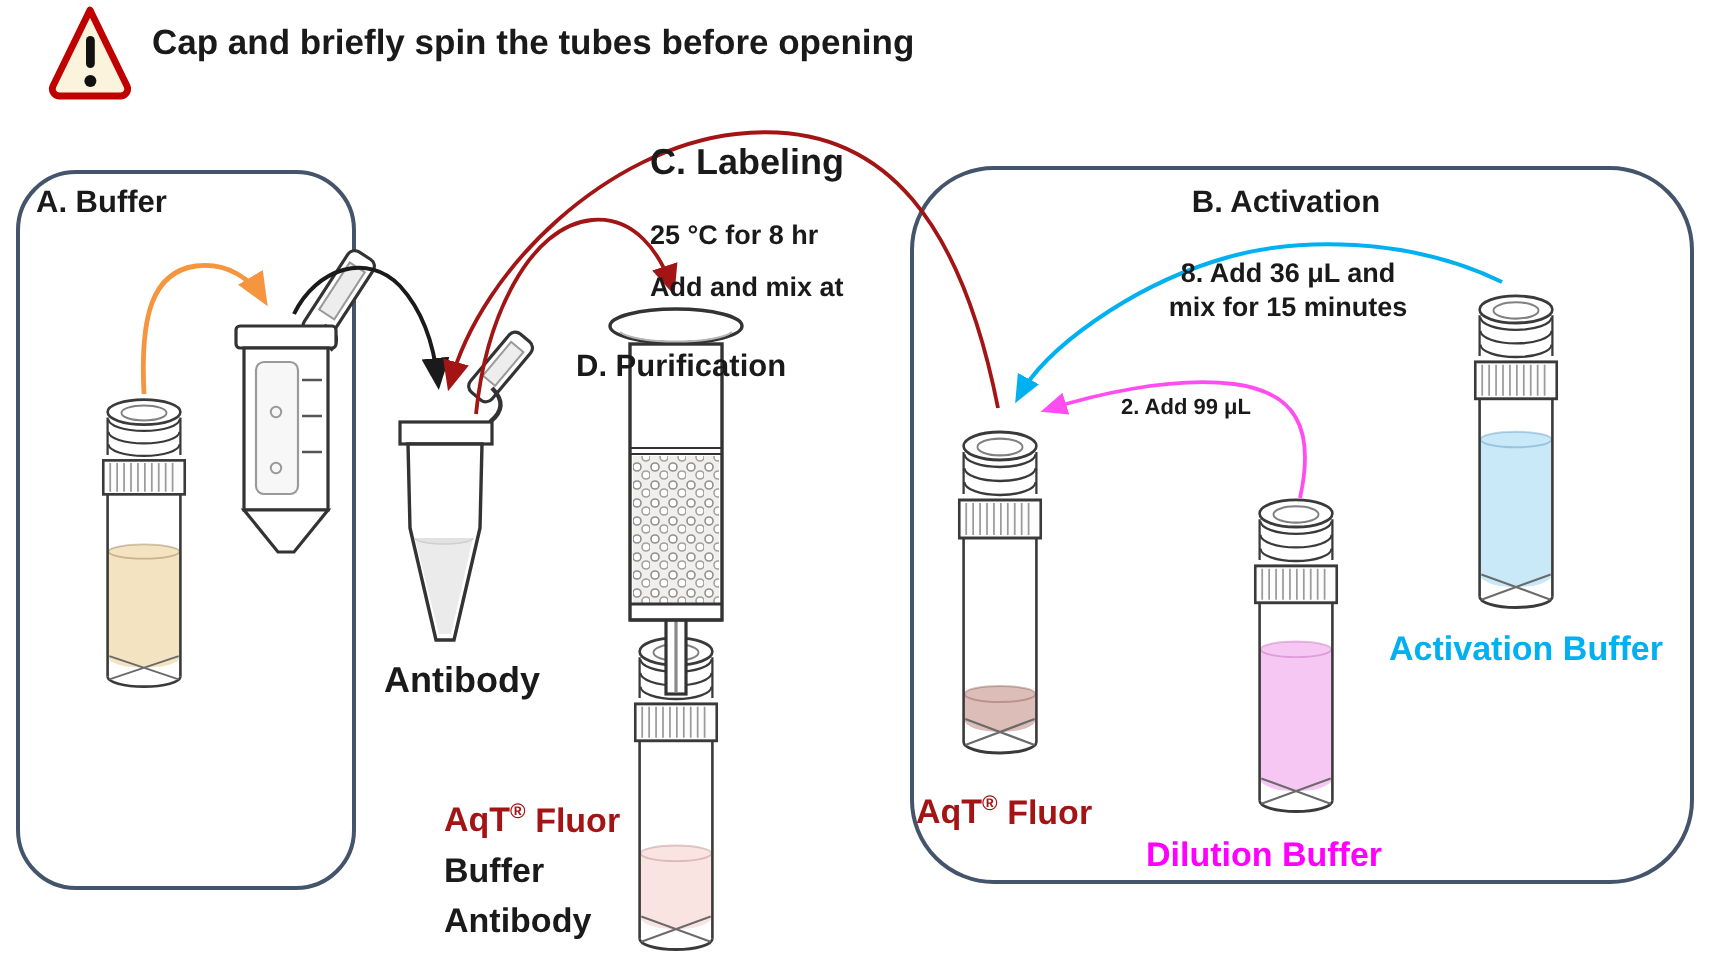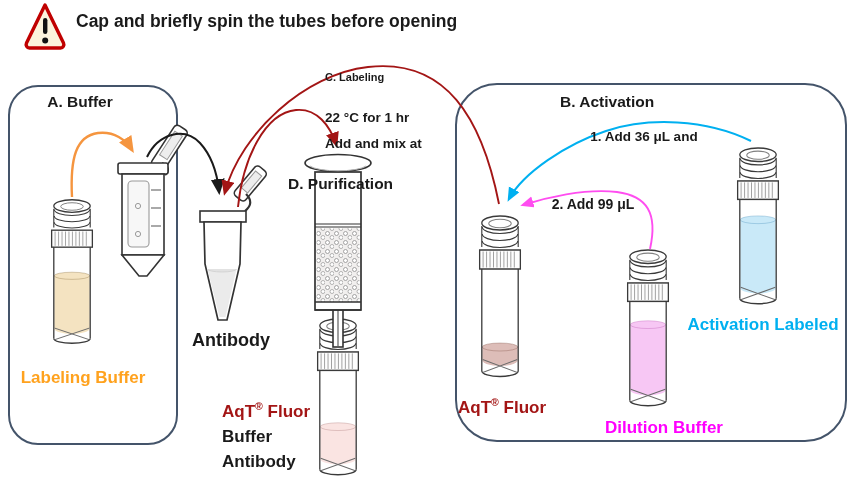--- a/index.html
+++ b/index.html
@@ -40,30 +40,29 @@
   </svg>
 
   <svg class="part" style="left:24px;top:2px;" width="42" height="48" viewBox="0 0 42 48">
     <path d="M21 3 L39.5 41 a3.5 3.5 0 0 1 -3 5 H5.5 a3.5 3.5 0 0 1 -3 -5 Z" fill="#FCF3DC" stroke="#C00000" stroke-width="3.4" stroke-linejoin="round"></path>
     <rect x="19" y="16" width="4.4" height="16" rx="2.2" fill="#111"></rect>
     <circle cx="21.2" cy="38.5" r="3" fill="#111"></circle>
   </svg>
   <div class="t ztext" style="left:76px;top:11px;font-size:17.5px;">Cap and briefly spin the tubes before opening</div>
 
   <div class="panel" style="left:8px;top:85px;width:166px;height:356px;border-radius:30px;"></div>
-  <div class="t" style="left:18px;top:92px;width:124px;text-align:center;font-size:15.5px;line-height:20px;">
+  <div class="t" style="left:18px;top:92px;width:124px;font-size:15.5px;line-height:20px;">
     <div>A. Buffer</div>
   </div>
 
   <svg class="part" style="left:46px;top:198px;z-index:3;" width="52" height="152" viewBox="0 0 60 170" preserveAspectRatio="none">
     <path d="M9.5 87 V146 a20.5 6 0 0 0 41 0 V87 Z" fill="#F4E3C1"></path>
     <ellipse cx="30" cy="87" rx="20.5" ry="4" fill="#F4E3C1" stroke="rgba(120,90,40,0.35)" stroke-width="1"></ellipse>
     <use href="#screw-tube"></use>
   </svg>
-  <div class="t ztext" style="left:8px;top:368px;width:150px;text-align:center;font-size:17px;color:#FFA21E;">Labeling Buffer</div>
 
   <svg class="part" style="left:110px;top:106px;z-index:3;" width="80" height="178" viewBox="0 0 80 178">
     <g transform="rotate(33 40 58)">
       <rect x="40" y="10" width="15" height="48" rx="4" fill="#fff" stroke="#333" stroke-width="1.6"></rect>
       <rect x="43" y="17" width="9" height="28" fill="#ededed" stroke="#999" stroke-width="1"></rect>
     </g>
     <path d="M52 57 Q 62 62 55 69" fill="none" stroke="#333" stroke-width="2.4"></path>
     <rect x="8" y="57" width="50" height="11" rx="2" fill="#fff" stroke="#333" stroke-width="1.6"></rect>
     <rect x="12" y="68" width="42" height="81" fill="#fff" stroke="#333" stroke-width="1.6"></rect>
     <rect x="18" y="75" width="21" height="66" rx="4" fill="#f7f7f7" stroke="#9a9a9a" stroke-width="1.1"></rect>
@@ -79,23 +78,23 @@
       <rect x="43" y="6" width="8" height="22" fill="#ededed" stroke="#999" stroke-width="1"></rect>
     </g>
     <path d="M52 38 Q 61 47 51 55" fill="none" stroke="#333" stroke-width="2.2"></path>
     <rect x="6" y="55" width="46" height="11" fill="#fff" stroke="#333" stroke-width="1.6"></rect>
     <path d="M10 66 L11 108 L24 164 h9 L46 108 L47 66 Z" fill="#fff" stroke="#333" stroke-width="1.7"></path>
     <path d="M13.5 113 L25.5 161 h6 L42.5 113 Z" fill="#ebebeb"></path>
     <path d="M13.5 113 a14.5 3 0 0 0 29 0" fill="#e2e2e2" stroke="#cfcfcf" stroke-width="0.8"></path>
   </svg>
   <div class="t ztext" style="left:192px;top:330px;font-size:18px;">Antibody</div>
 
-  <div class="t ztext" style="left:325px;top:71px;font-size:11px;">C. Labeling</div>
+  <div class="t ztext" style="left:325px;top:71px;font-size:18px;">C. Labeling</div>
   <div class="t ztext" style="left:325px;top:92px;font-size:13.5px;margin-top:44px;">Add and mix at</div>
-  <div class="t ztext" style="left:325px;top:110px;font-size:13.5px;">22 °C for 1 hr</div>
+  <div class="t ztext" style="left:325px;top:110px;font-size:13.5px;">25 °C for 8 hr</div>
 
   <svg class="part" style="left:298px;top:150px;z-index:4;" width="80" height="205" viewBox="0 0 80 205">
     <rect x="35" y="158" width="10" height="39" fill="#fff" stroke="#333" stroke-width="1.6"></rect>
     <path d="M40 160 V196" stroke="#888" stroke-width="1.6"></path>
     <rect x="17" y="22" width="46" height="138" fill="#fff" stroke="#333" stroke-width="1.7"></rect>
     <ellipse cx="40" cy="13" rx="33" ry="8.5" fill="#fff" stroke="#333" stroke-width="1.7"></ellipse>
     <path d="M12 16 a 29 6.5 0 0 0 56 0" fill="none" stroke="#b5b5b5" stroke-width="1"></path>
     <path d="M17 74 h46 M17 77 h46" stroke="#333" stroke-width="1.1" fill="none"></path>
     <rect x="18.5" y="78" width="43" height="74" fill="url(#resinPat)"></rect>
     <path d="M17 152 h46 M17 160 h46" stroke="#333" stroke-width="1.4" fill="none"></path>
@@ -109,50 +108,51 @@
   </svg>
   <div class="t ztext" style="left:222px;top:394px;font-size:17px;line-height:25px;">
     <div style="color:#A31515;">
       <span>AqT</span><sup>®</sup><span class="nmgap">Fluor</span>
     </div>
     <div>Buffer</div>
     <div>Antibody</div>
   </div>
 
   <div class="panel" style="left:455px;top:83px;width:388px;height:355px;border-radius:42px;"></div>
-  <div class="t ztext" style="left:560px;top:93px;width:166px;text-align:left;font-size:15.5px;">B. Activation</div>
+  <div class="t ztext" style="left:560px;top:93px;width:166px;text-align:center;font-size:15.5px;">B. Activation</div>
   <div class="t ztext" style="left:563px;top:128px;width:162px;text-align:center;font-size:13.5px;line-height:17px;">
-    <div>1. Add 36 μL and</div>
+    <div>8. Add 36 μL and</div>
+    <div>mix for 15 minutes</div>
   </div>
-  <div class="t ztext" style="left:532px;top:196px;width:122px;text-align:center;font-size:14px;line-height:17px;">
+  <div class="t ztext" style="left:532px;top:196px;width:122px;text-align:center;font-size:11px;line-height:17px;">
     <div>2. Add 99 μL</div>
   </div>
 
   <svg class="part" style="left:474px;top:214px;z-index:3;" width="52" height="170" viewBox="0 0 60 170" preserveAspectRatio="none">
     <path d="M9.5 133 V146 a20.5 6 0 0 0 41 0 V133 Z" fill="#DDBDB8"></path>
     <ellipse cx="30" cy="133" rx="20.5" ry="4" fill="#DDBDB8" stroke="rgba(120,70,60,0.35)" stroke-width="1"></ellipse>
     <use href="#screw-tube"></use>
   </svg>
   <div class="t ztext" style="left:458px;top:396px;font-size:17px;color:#A31515;">
     <span>AqT</span><sup>®</sup><span class="nmgap">Fluor</span>
   </div>
 
   <svg class="part" style="left:622px;top:248px;z-index:3;" width="52" height="165" viewBox="0 0 60 170" preserveAspectRatio="none">
     <path d="M9.5 79 V146 a20.5 6 0 0 0 41 0 V79 Z" fill="#F7C7F4"></path>
     <ellipse cx="30" cy="79" rx="20.5" ry="4" fill="#F7C7F4" stroke="rgba(170,60,160,0.3)" stroke-width="1"></ellipse>
     <use href="#screw-tube"></use>
   </svg>
-  <div class="t ztext" style="left:573px;top:418px;width:150px;text-align:right;font-size:17px;color:#FF00FF;">Dilution Buffer</div>
+  <div class="t ztext" style="left:573px;top:418px;width:150px;text-align:left;font-size:17px;color:#FF00FF;">Dilution Buffer</div>
 
   <svg class="part" style="left:732px;top:146px;z-index:3;" width="52" height="165" viewBox="0 0 60 170" preserveAspectRatio="none">
     <path d="M9.5 76 V146 a20.5 6 0 0 0 41 0 V76 Z" fill="#C9E9F8"></path>
     <ellipse cx="30" cy="76" rx="20.5" ry="4" fill="#C9E9F8" stroke="rgba(40,120,170,0.3)" stroke-width="1"></ellipse>
     <use href="#screw-tube"></use>
   </svg>
-  <div class="t ztext" style="left:683px;top:315px;width:160px;text-align:center;font-size:17px;color:#00B0F0;">Activation Labeled</div>
+  <div class="t ztext" style="left:683px;top:315px;width:160px;text-align:center;font-size:17px;color:#00B0F0;">Activation Buffer</div>
 
   <svg id="arrow-layer" width="856" height="484" viewBox="0 0 856 484">
     <defs>
       <marker id="mOrange" markerWidth="9" markerHeight="9" refX="5.5" refY="3" orient="auto">
         <path d="M0 0 L7 3 L0 6 Z" fill="#F5953F"></path>
         </marker>
       <marker id="mBlack" markerWidth="10" markerHeight="10" refX="6" refY="3.5" orient="auto">
         <path d="M0 0 L8 3.5 L0 7 Z" fill="#1a1a1a"></path>
         </marker>
       <marker id="mRed" markerWidth="10" markerHeight="10" refX="6" refY="3.5" orient="auto">

